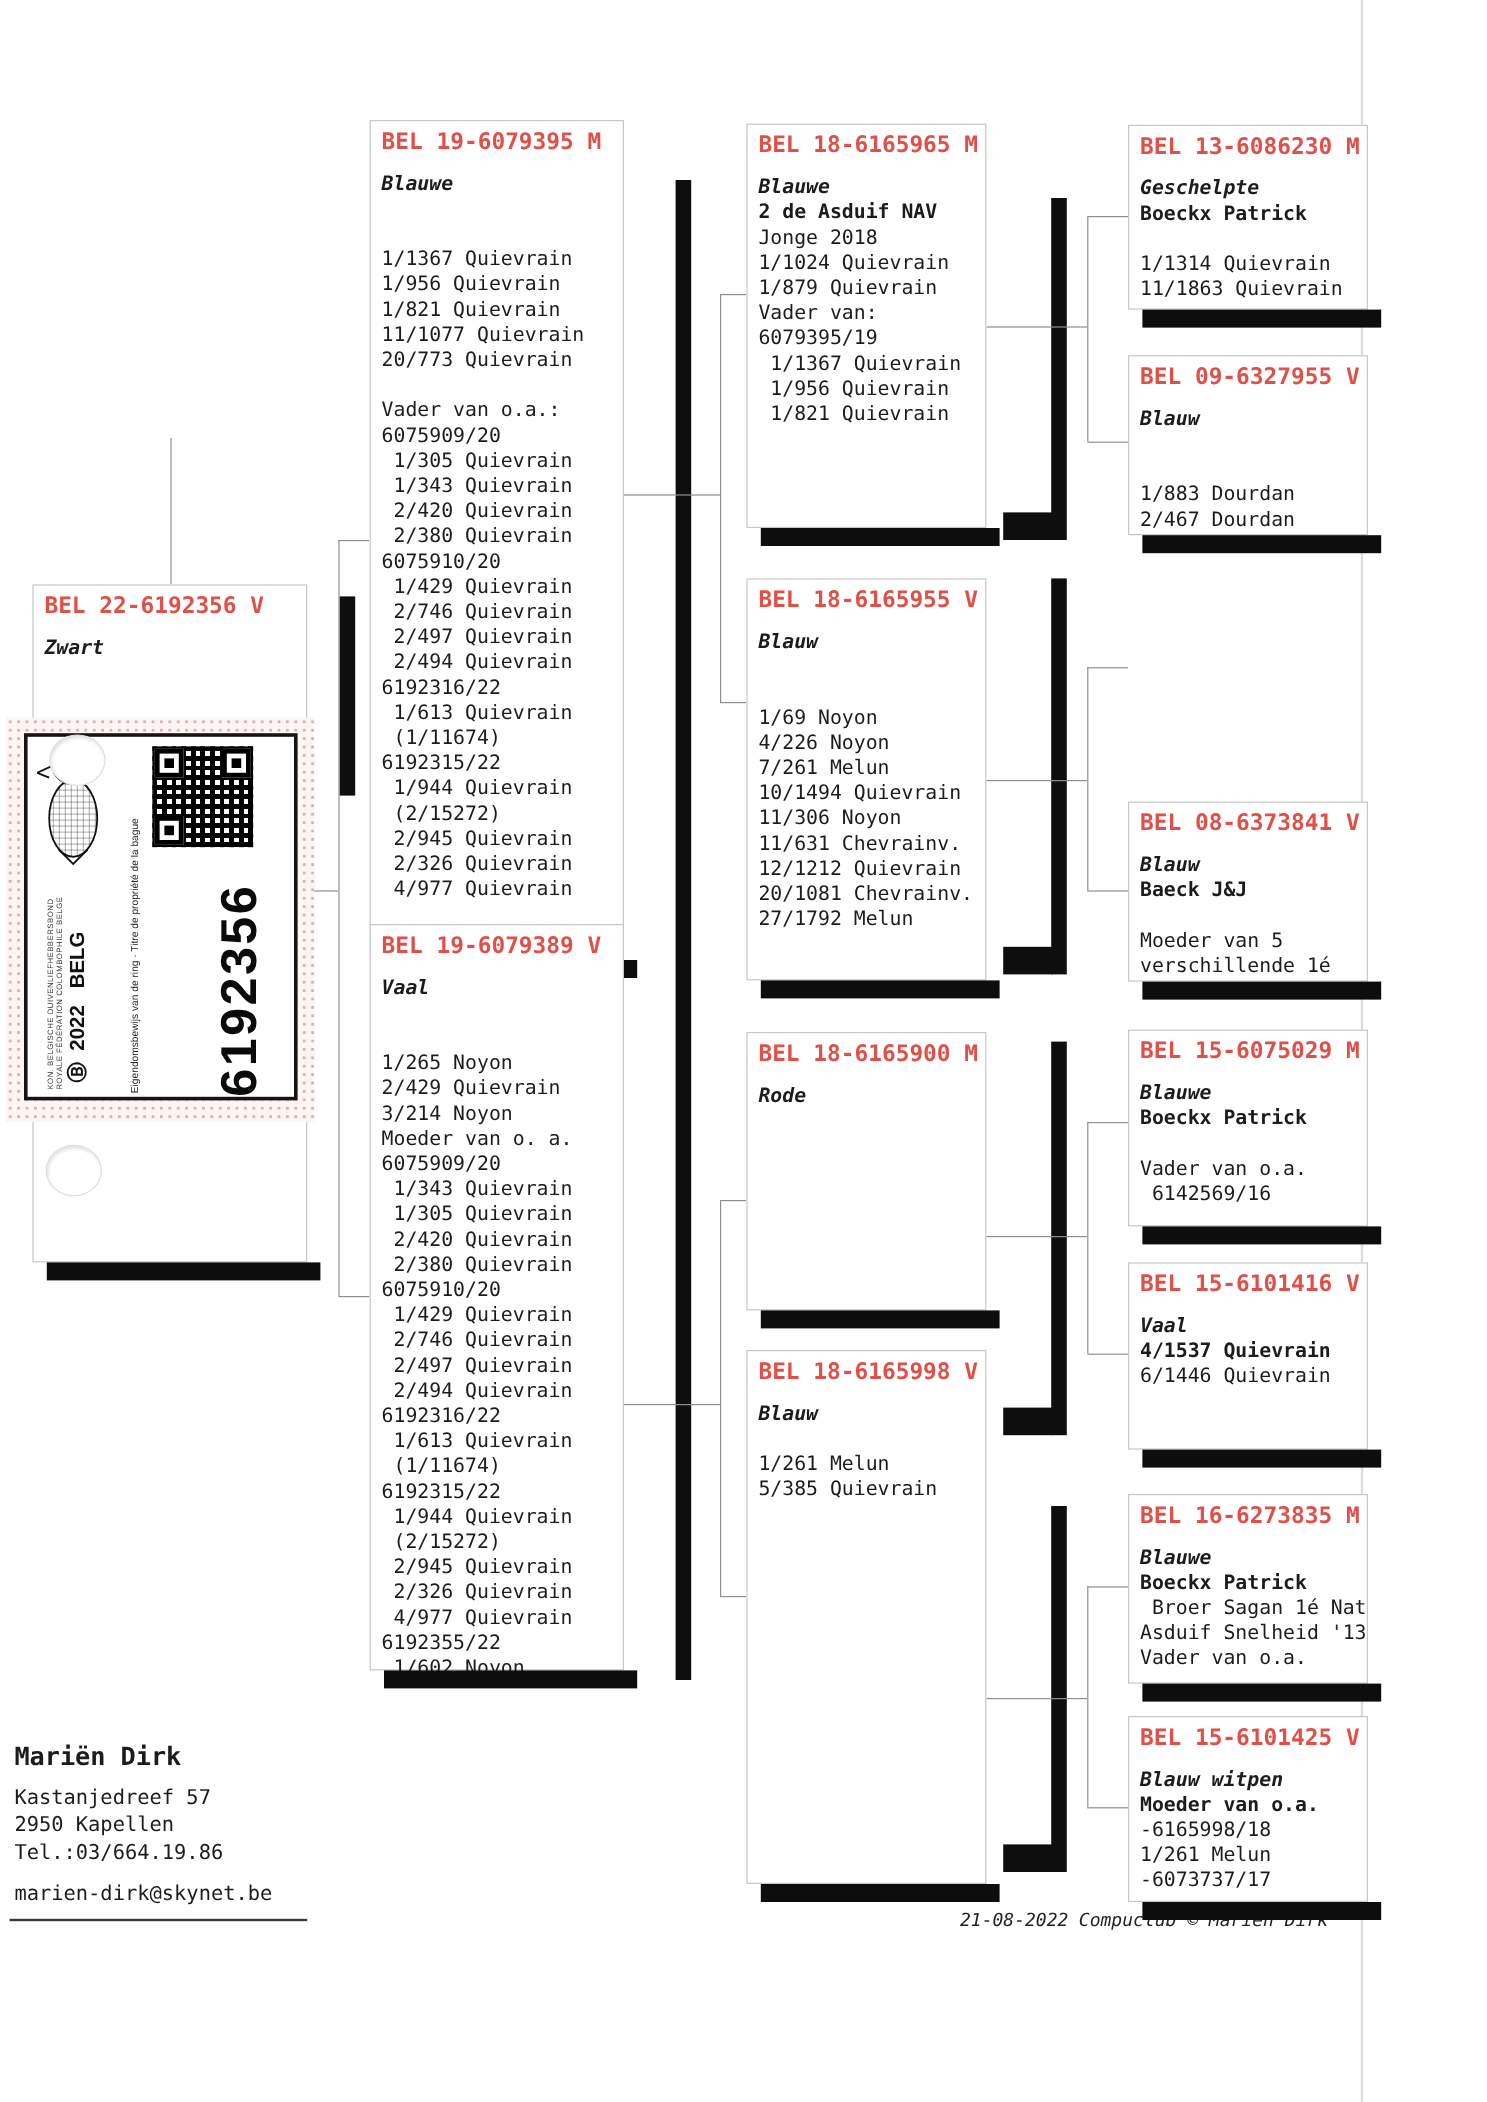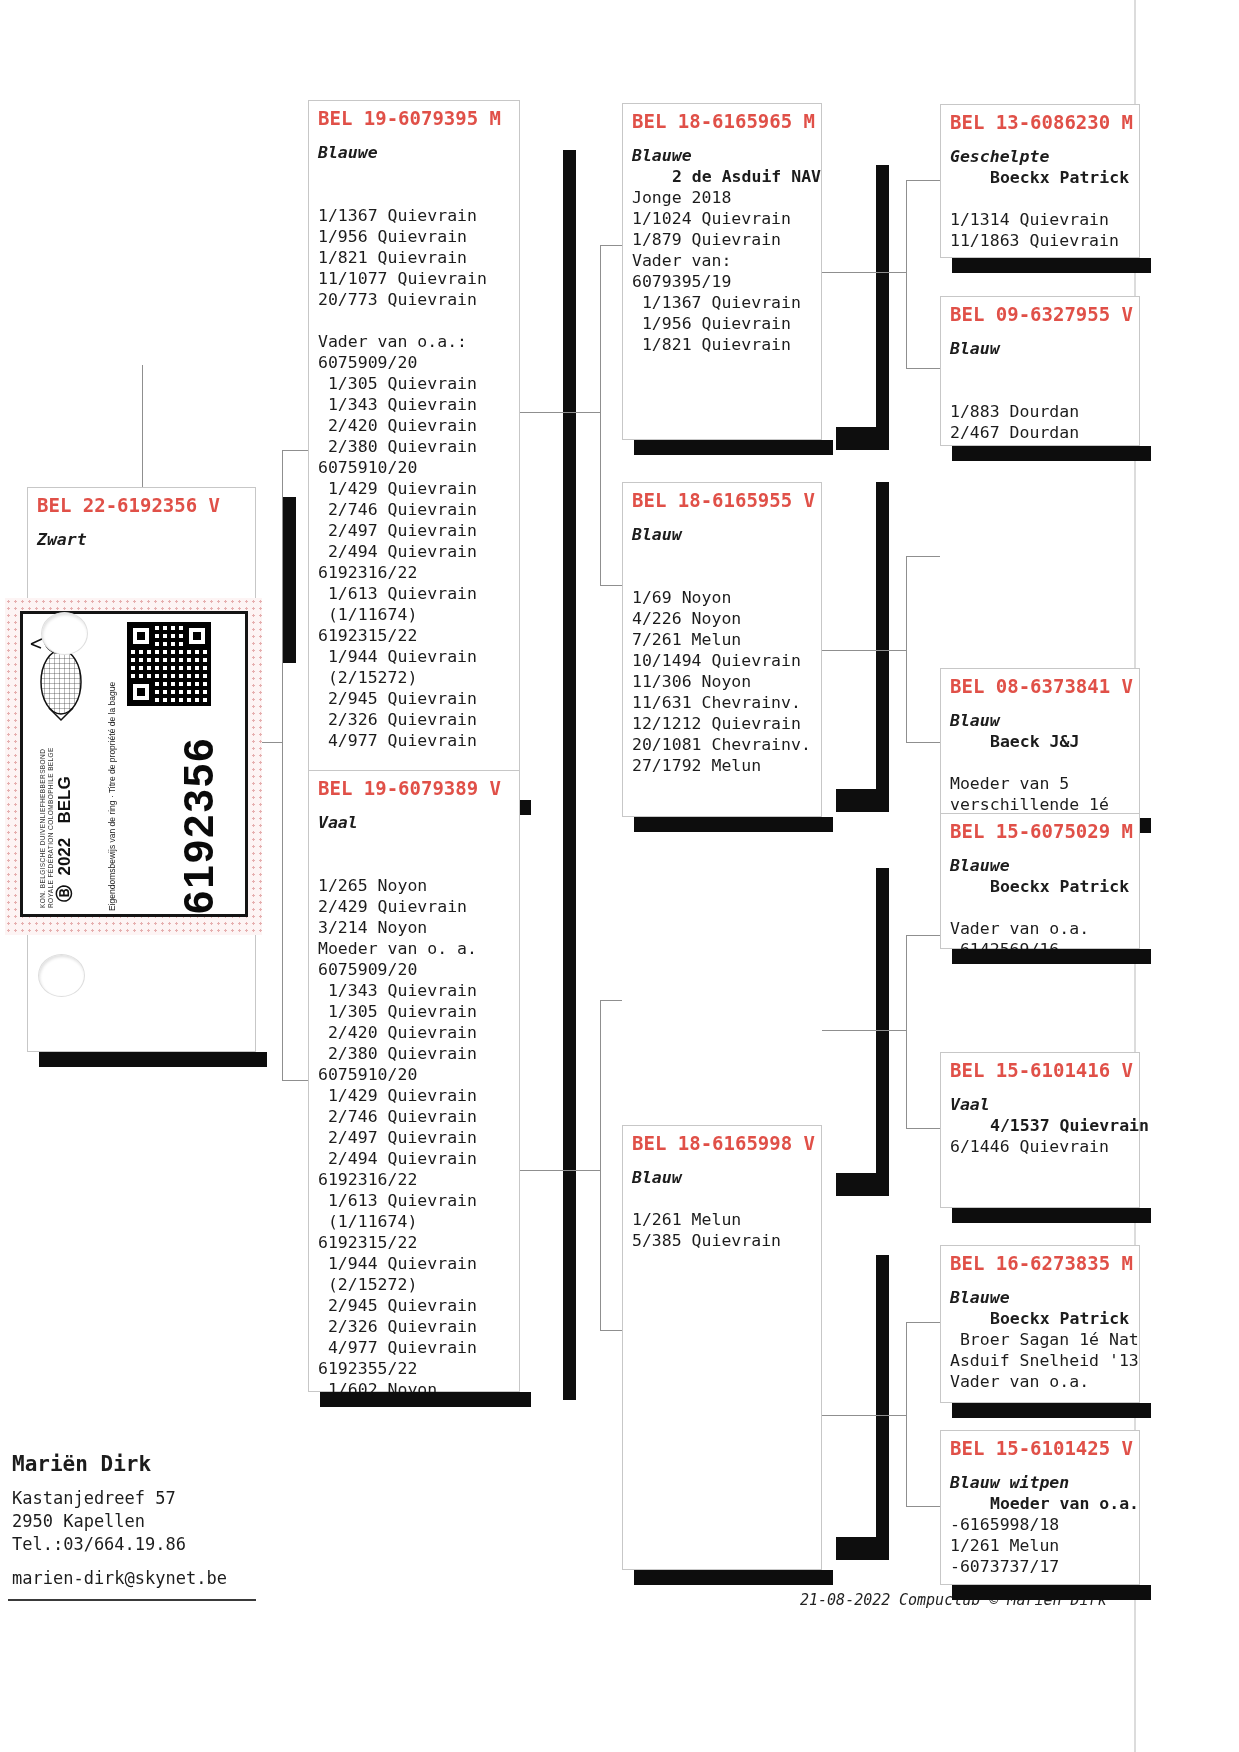--- a/index.html
+++ b/index.html
@@ -9,21 +9,21 @@
          font-size:33px;color:#0e0e0e;letter-spacing:.4px;white-space:nowrap;}
   
   .card{position:absolute;background:#fff;border:1px solid #c7c7c7;box-sizing:border-box;
         padding:6px 2px 6px 9px;z-index:2;}
   .card::after{content:"";position:absolute;left:11px;right:-12px;bottom:-16px;height:15px;
         background:#0d0d0d;}
   .ring{color:var(--accent,#e05048);font-weight:bold;font-size:19px;white-space:pre;
         margin-bottom:13px;line-height:22px;}
   .ln{line-height:21px;height:21px;white-space:pre;font-size:16.5px;}
   .ln.bi{font-weight:bold;font-style:italic;}
-  .ln.b{font-weight:bold;margin-left:40px;}
+  .ln.b{font-weight:bold;}
   
   .trunk{position:absolute;width:13px;background:#0e0e0e;z-index:0;}
   .tfoot{position:absolute;width:41px;height:23px;background:#0e0e0e;z-index:0;}
   .vl{position:absolute;width:1px;background:#8f8f8f;z-index:0;}
   .hl{position:absolute;height:1px;background:#8f8f8f;z-index:0;}
   
   .hole{position:absolute;width:45px;height:41px;border-radius:50%;background:#fff;
         border:1px solid #dedede;box-shadow:inset 1px 2px 3px rgba(0,0,0,.12);z-index:4;}
   
   .sticker{position:absolute;left:5px;top:598px;width:257px;height:337px;z-index:3;
@@ -229,20 +229,24 @@
       <div class="ln n">1/69 Noyon</div>
       <div class="ln n">4/226 Noyon</div>
       <div class="ln n">7/261 Melun</div>
       <div class="ln n">10/1494 Quievrain</div>
       <div class="ln n">11/306 Noyon</div>
       <div class="ln n">11/631 Chevrainv.</div>
       <div class="ln n">12/1212 Quievrain</div>
       <div class="ln n">20/1081 Chevrainv.</div>
       <div class="ln n">27/1792 Melun</div>
     </div>
+    <div class="card" style="left: 622px; top: 860px; width: 200px; height: 232px;">
+      <div class="ring">BEL 18-6165900 M</div>
+      <div class="ln bi">Rode</div>
+    </div>
     <div class="card" style="left: 622px; top: 1125px; width: 200px; height: 445px;">
       <div class="ring">BEL 18-6165998 V</div>
       <div class="ln bi">Blauw</div>
       <div class="ln n">&nbsp;</div>
       <div class="ln n">1/261 Melun</div>
       <div class="ln n">5/385 Quievrain</div>
     </div>
     <div class="card" style="left: 940px; top: 104px; width: 200px; height: 154px;">
       <div class="ring">BEL 13-6086230 M</div>
       <div class="ln bi">Geschelpte</div>
@@ -260,21 +264,21 @@
       <div class="ln n">2/467 Dourdan</div>
     </div>
     <div class="card" style="left: 940px; top: 668px; width: 200px; height: 150px;">
       <div class="ring">BEL 08-6373841 V</div>
       <div class="ln bi">Blauw</div>
       <div class="ln b">Baeck J&amp;J</div>
       <div class="ln n">&nbsp;</div>
       <div class="ln n">Moeder van 5</div>
       <div class="ln n">verschillende 1é</div>
     </div>
-    <div class="card" style="left: 940px; top: 813px; width: 200px; height: 136px;">
+    <div class="card" style="left: 940px; top: 858px; width: 200px; height: 164px;">
       <div class="ring">BEL 15-6075029 M</div>
       <div class="ln bi">Blauwe</div>
       <div class="ln b">Boeckx Patrick</div>
       <div class="ln n">&nbsp;</div>
       <div class="ln n">Vader van o.a.</div>
       <div class="ln n"> 6142569/16</div>
     </div>
     <div class="card" style="left: 940px; top: 1052px; width: 200px; height: 156px;">
       <div class="ring">BEL 15-6101416 V</div>
       <div class="ln bi">Vaal</div>

